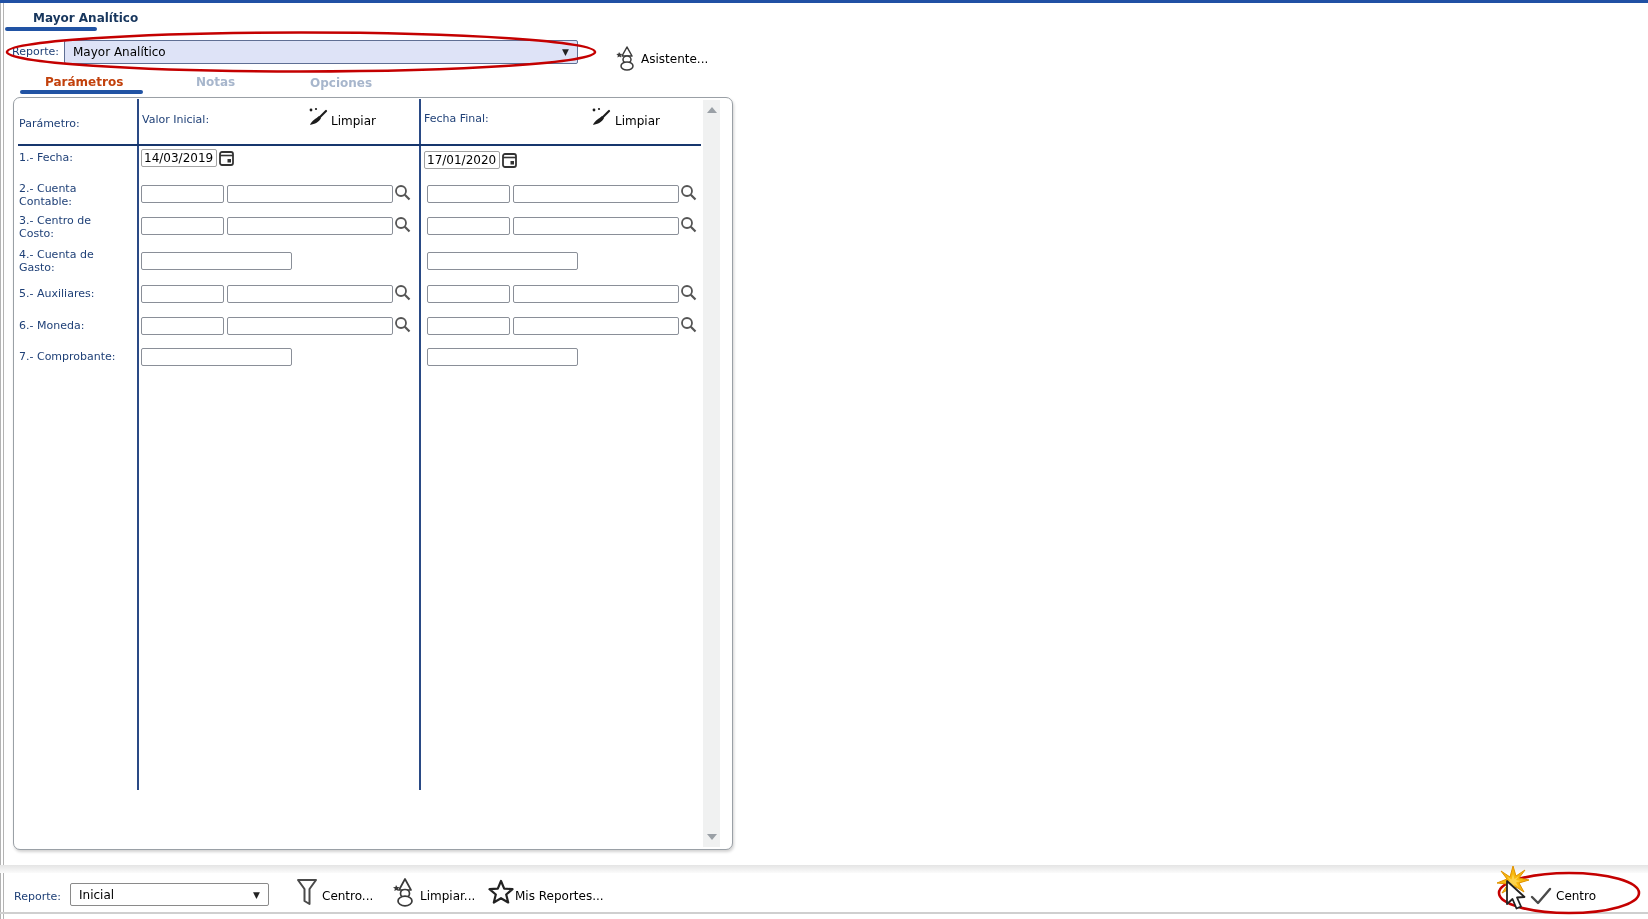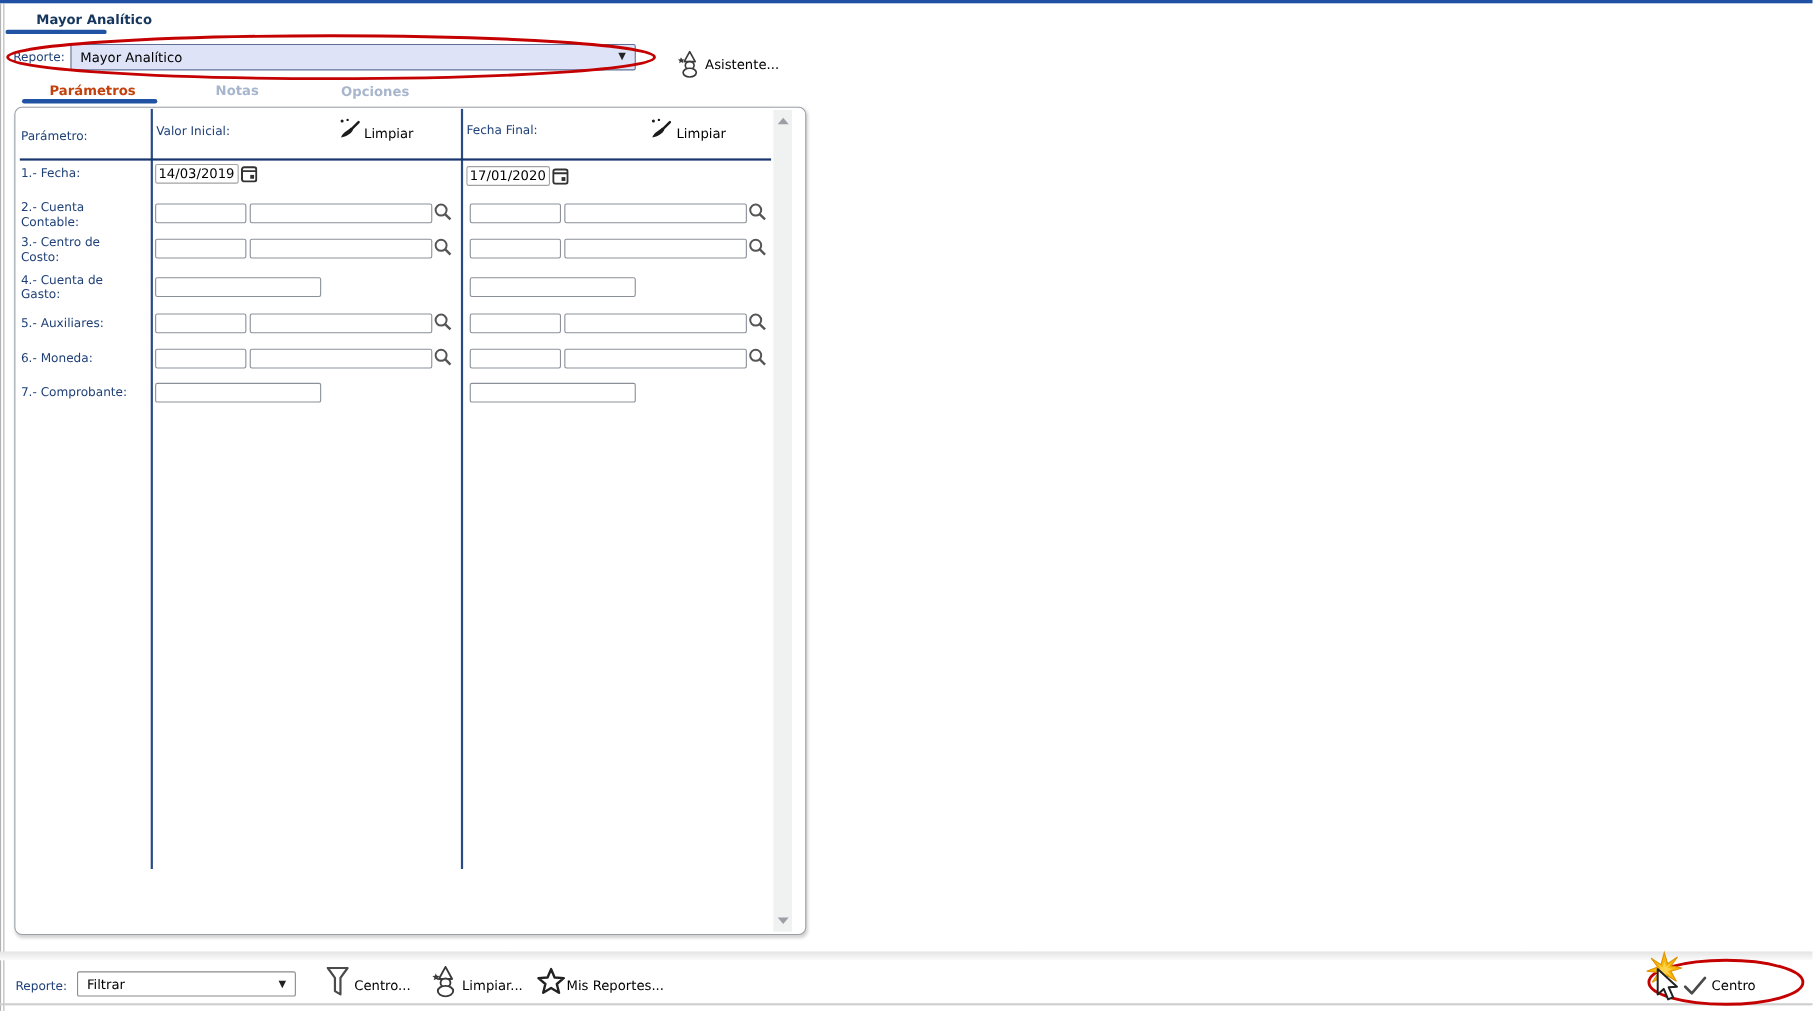--- a/index.html
+++ b/index.html
@@ -268,21 +268,21 @@
   <div class="abs scrollbar">
     <div class="sb-arrow sb-up"></div>
     <div class="sb-arrow sb-down"></div>
   </div>
 
   <div class="abs footer-strip"></div>
   <div class="abs footer-bottomline"></div>
 
   <div class="abs dest-label">Reporte:</div>
   <div class="abs dest-select">
-    <span>Filtrar</span>
+    <span>Inicial</span>
     <span class="caret">▼</span>
   </div>
 
   <span class="abs icon funnel-icon">
     <svg width="22" height="30" viewBox="0 0 22 30">
       <path d="M2 2 H20 L13.5 11 V26 L8.5 23 V11 Z" fill="#fff" stroke="#4a4a4a" stroke-width="2" stroke-linejoin="round"></path>
     </svg>
   </span>
   <div class="abs link filter-link">Centro...</div>
 

